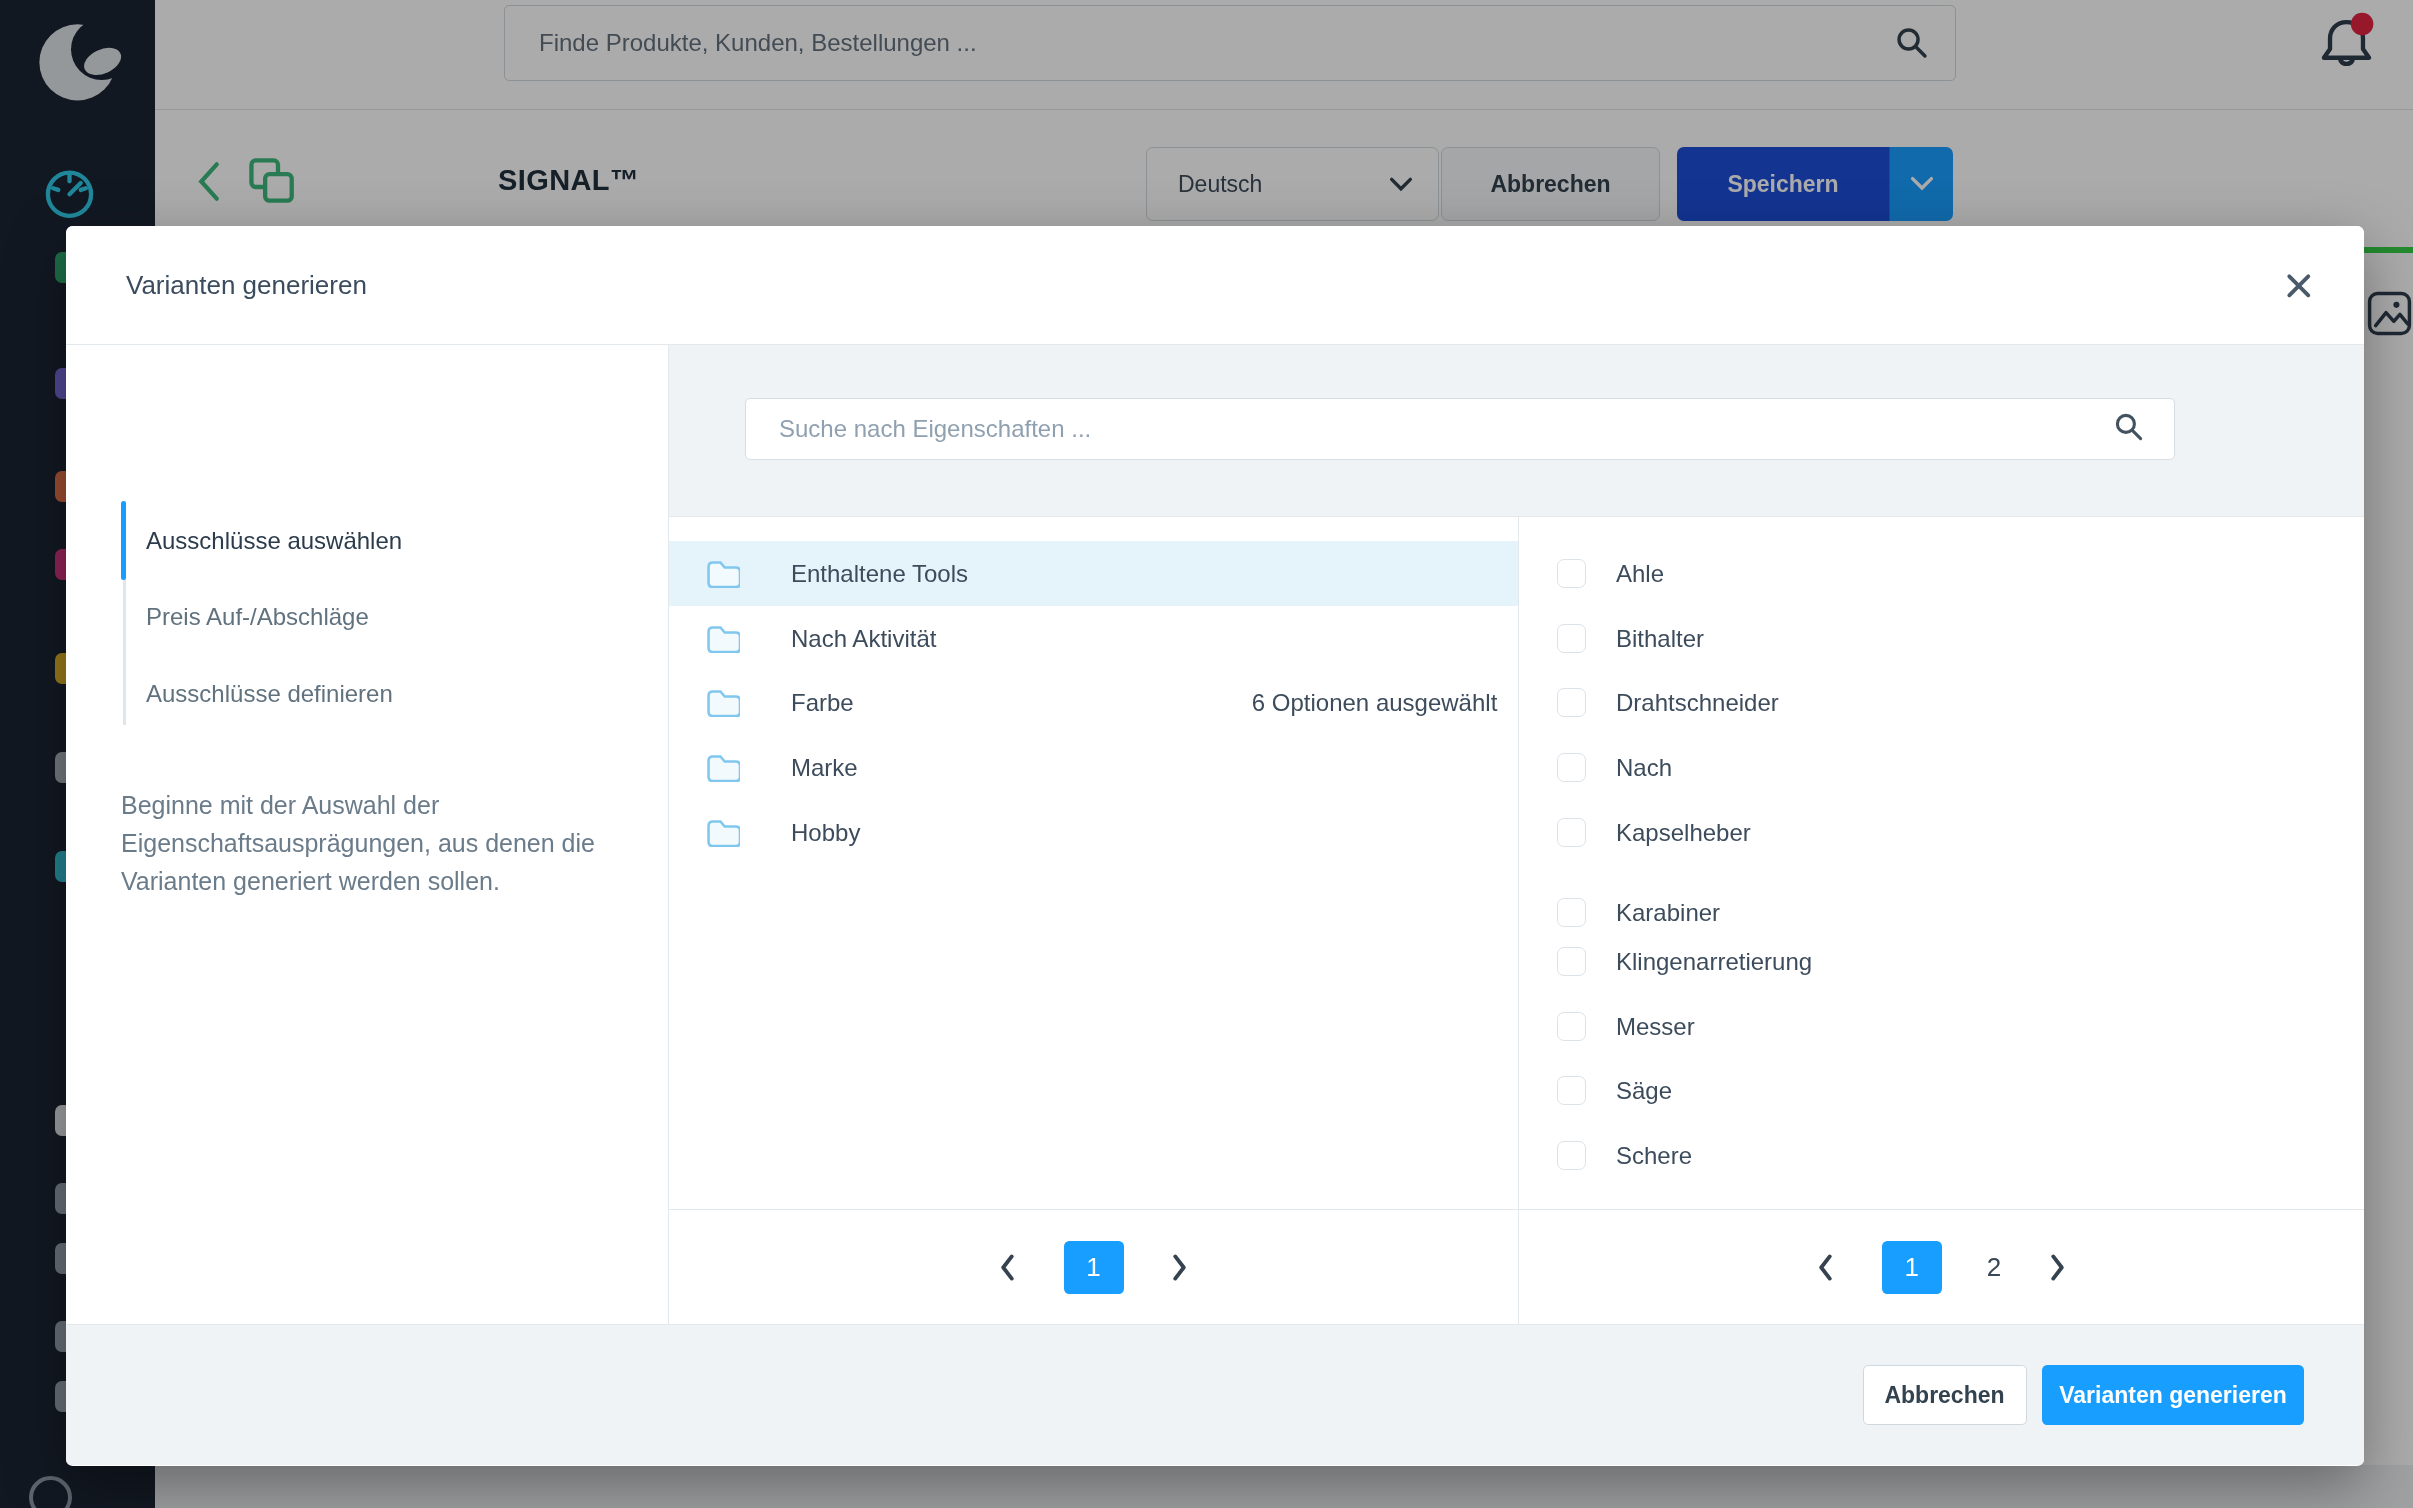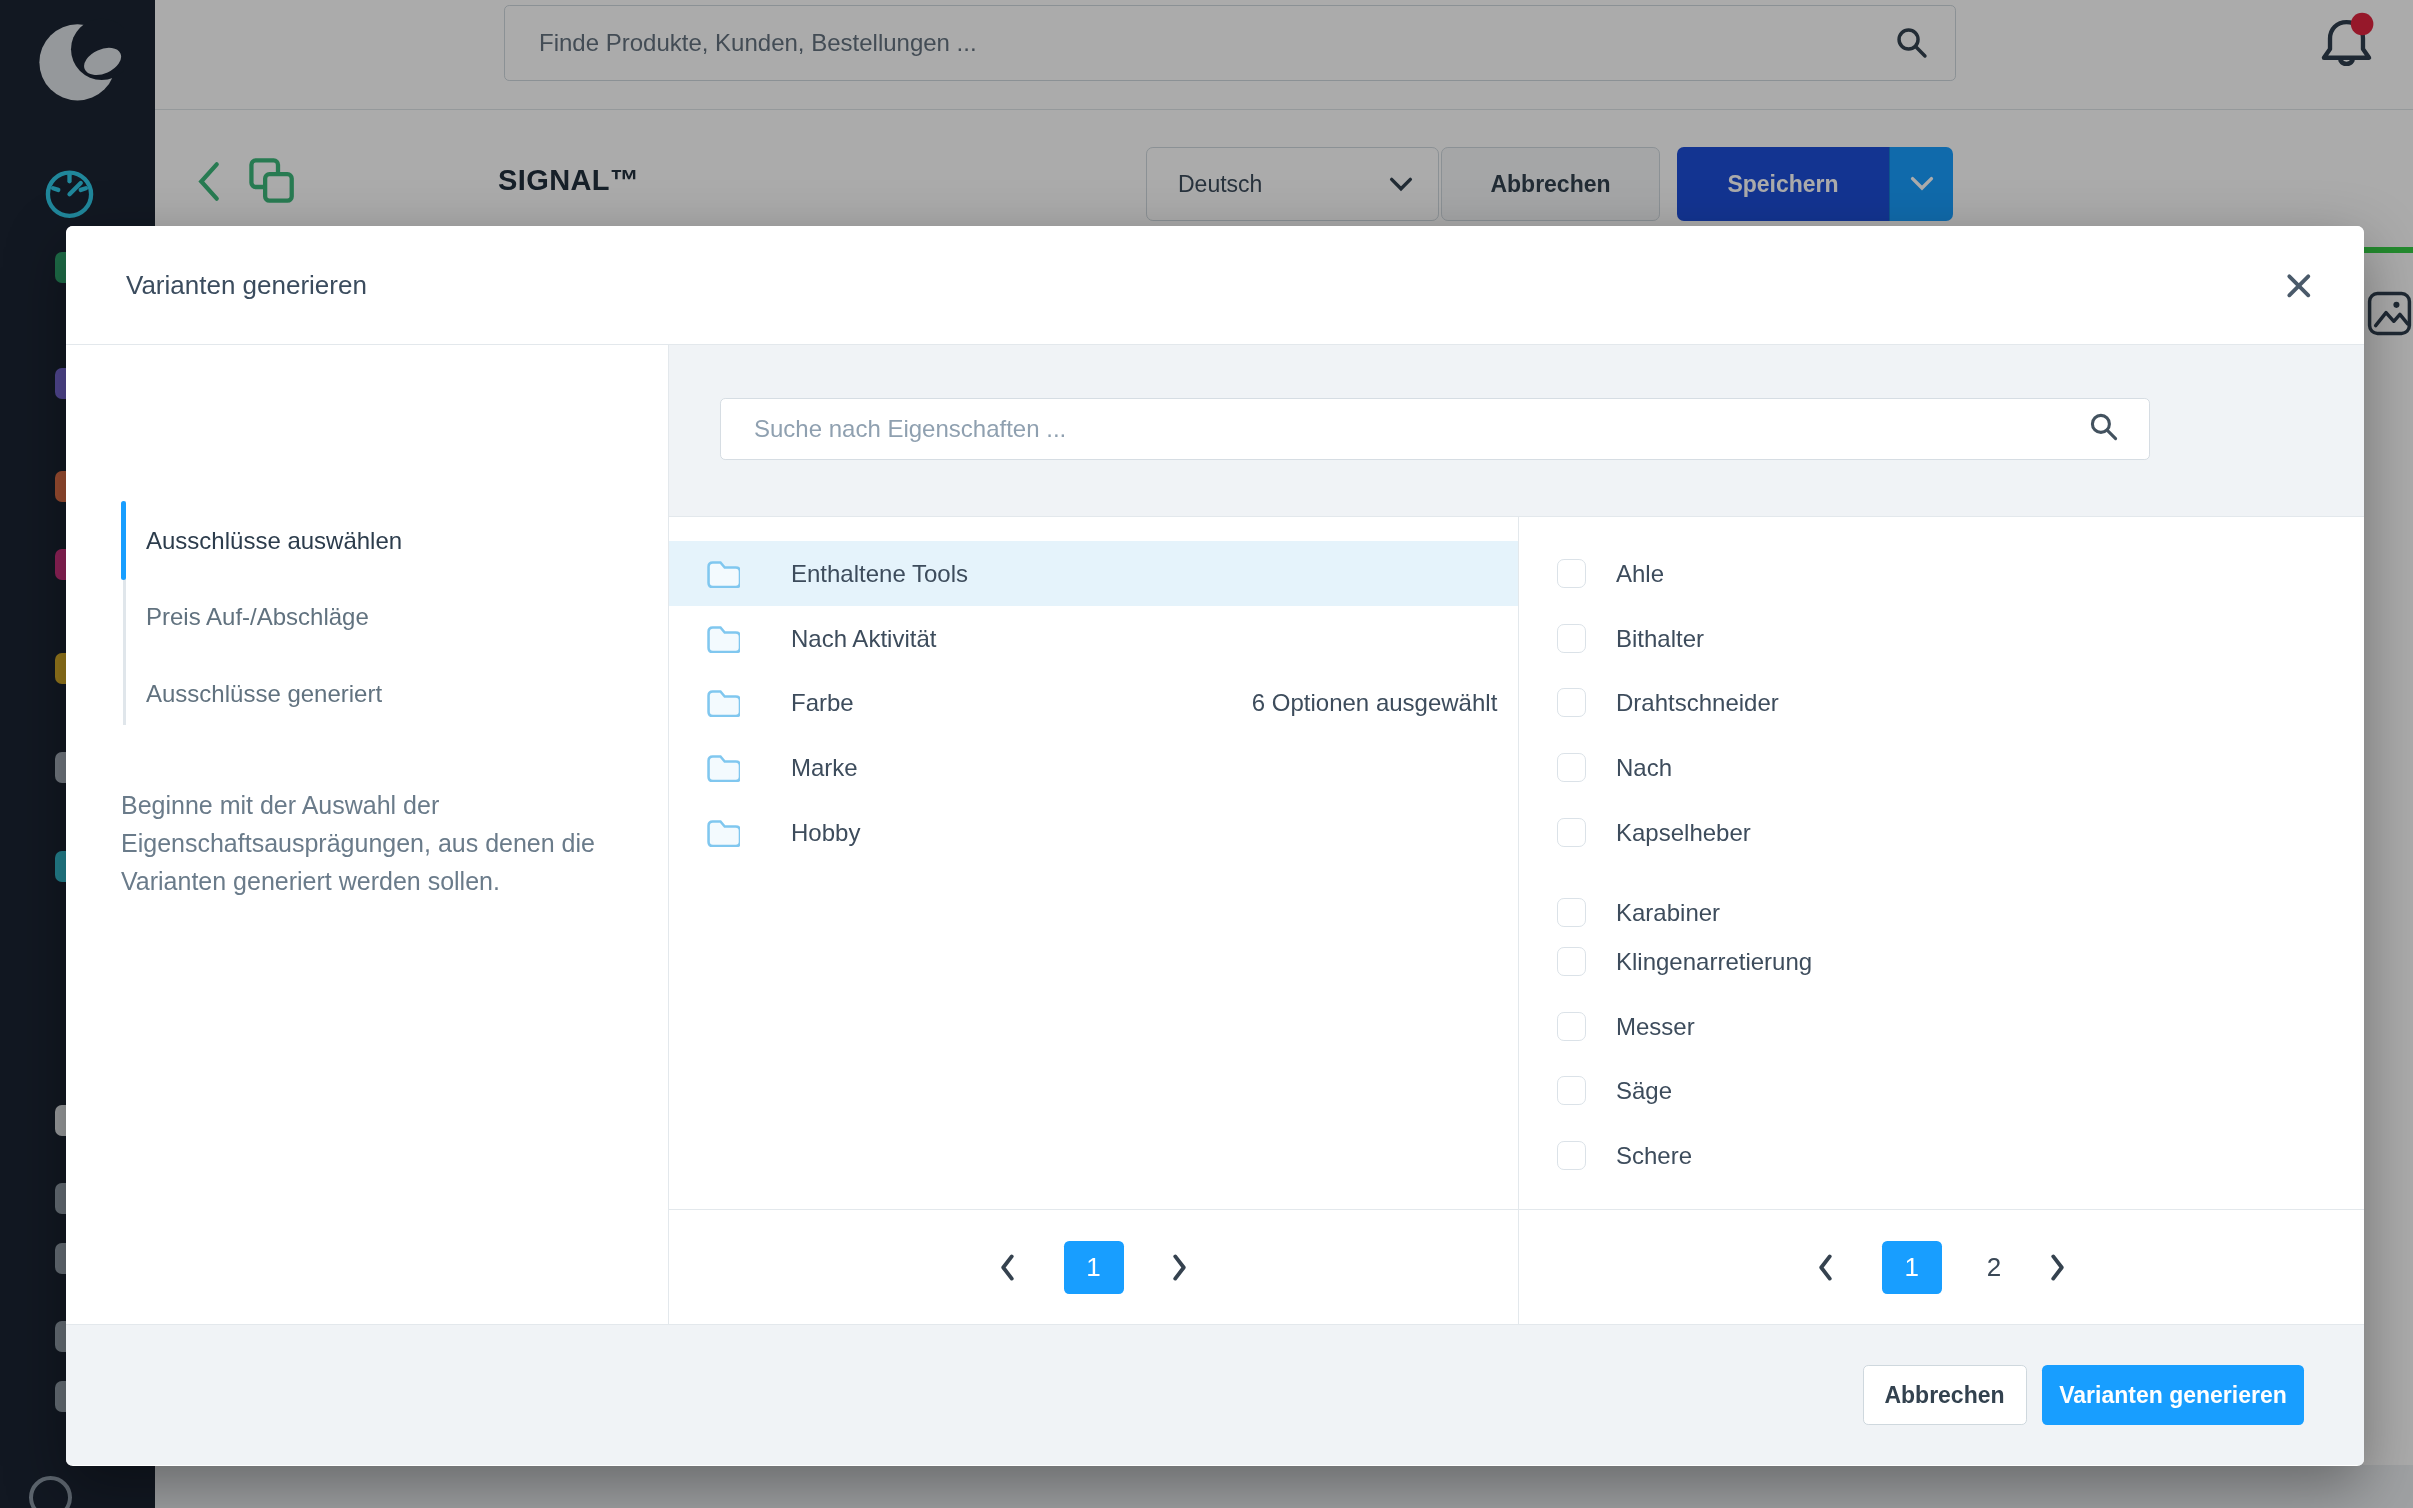--- a/index.html
+++ b/index.html
@@ -64,21 +64,21 @@
   .steps-panel { left:0; top:119px; width:603px; height:979px; background:#fff;
                  border-right:0.9px solid #e3e8ec; }
   .step-rail { left:57px; top:156px; width:2.6px; height:224px; background:#e0e6eb; }
   .step-rail-active { left:55px; top:156px; width:5.2px; height:79px; background:#189eff; border-radius:2.6px; }
   .step-item { left:80px; height:34px; display:flex; align-items:center; font-size:24px; color:#61727f; }
   .step-item.active { color:#2c3c4c; }
   .step-desc { left:55px; top:441px; width:528px; font-size:25px; line-height:38px; color:#6a7b8a; }
 
   .search-section { left:603px; top:119px; width:1695px; height:172px; background:#f0f3f6;
                     border-bottom:0.9px solid #e3e8ec; }
-  .modal-search { left:51px; top:53px; width:1430px; height:62px; background:#fff;
+  .modal-search { left:76px; top:53px; width:1430px; height:62px; background:#fff;
                   border:0.9px solid #d6dde3; border-radius:5.2px; display:flex; align-items:center; }
   .modal-search input { flex:1; border:none; outline:none; background:transparent;
                   font-size:24px; color:#3c4c5a; padding-left:33px; font-family:inherit; }
   .modal-search input::placeholder { color:#8fa0b0; opacity:1; }
 
   .lists { left:603px; top:291px; width:1695px; height:692px; background:#fff; }
   .group-col { left:0; top:0; width:849px; height:692px; }
   .option-col { left:849px; top:0; width:846px; height:692px; border-left:0.9px solid #e3e8ec; }
 
   .group-row { left:0; width:849px; height:65px; display:flex; align-items:center;gap:24px; }
@@ -216,21 +216,21 @@
             <line x1="27" y1="5" x2="5" y2="27"></line>
         </svg>
       </div>
     </div>
 
     <div class="abs steps-panel">
       <div class="abs step-rail"></div>
       <div class="abs step-rail-active"></div>
       <div class="abs step-item active" style="top:179px">Ausschlüsse auswählen</div>
       <div class="abs step-item" style="top:255px">Preis Auf-/Abschläge</div>
-      <div class="abs step-item" style="top:332px">Ausschlüsse generiert</div>
+      <div class="abs step-item" style="top:332px">Ausschlüsse definieren</div>
       <div class="abs step-desc">Beginne mit der Auswahl der Eigenschaftsausprägungen, aus denen die Varianten generiert werden sollen.</div>
     </div>
 
     <div class="abs search-section">
       <div class="abs modal-search">
         <input type="text" placeholder="Suche nach Eigenschaften ..." style="">
         <span class="search-glyph">
           <svg viewBox="0 0 44 44" width="34" height="34" fill="none" stroke="#43525f" stroke-width="4" stroke-linecap="round">
             <circle cx="18" cy="18" r="11"></circle>
             <line x1="27" y1="27" x2="37" y2="37"></line>

